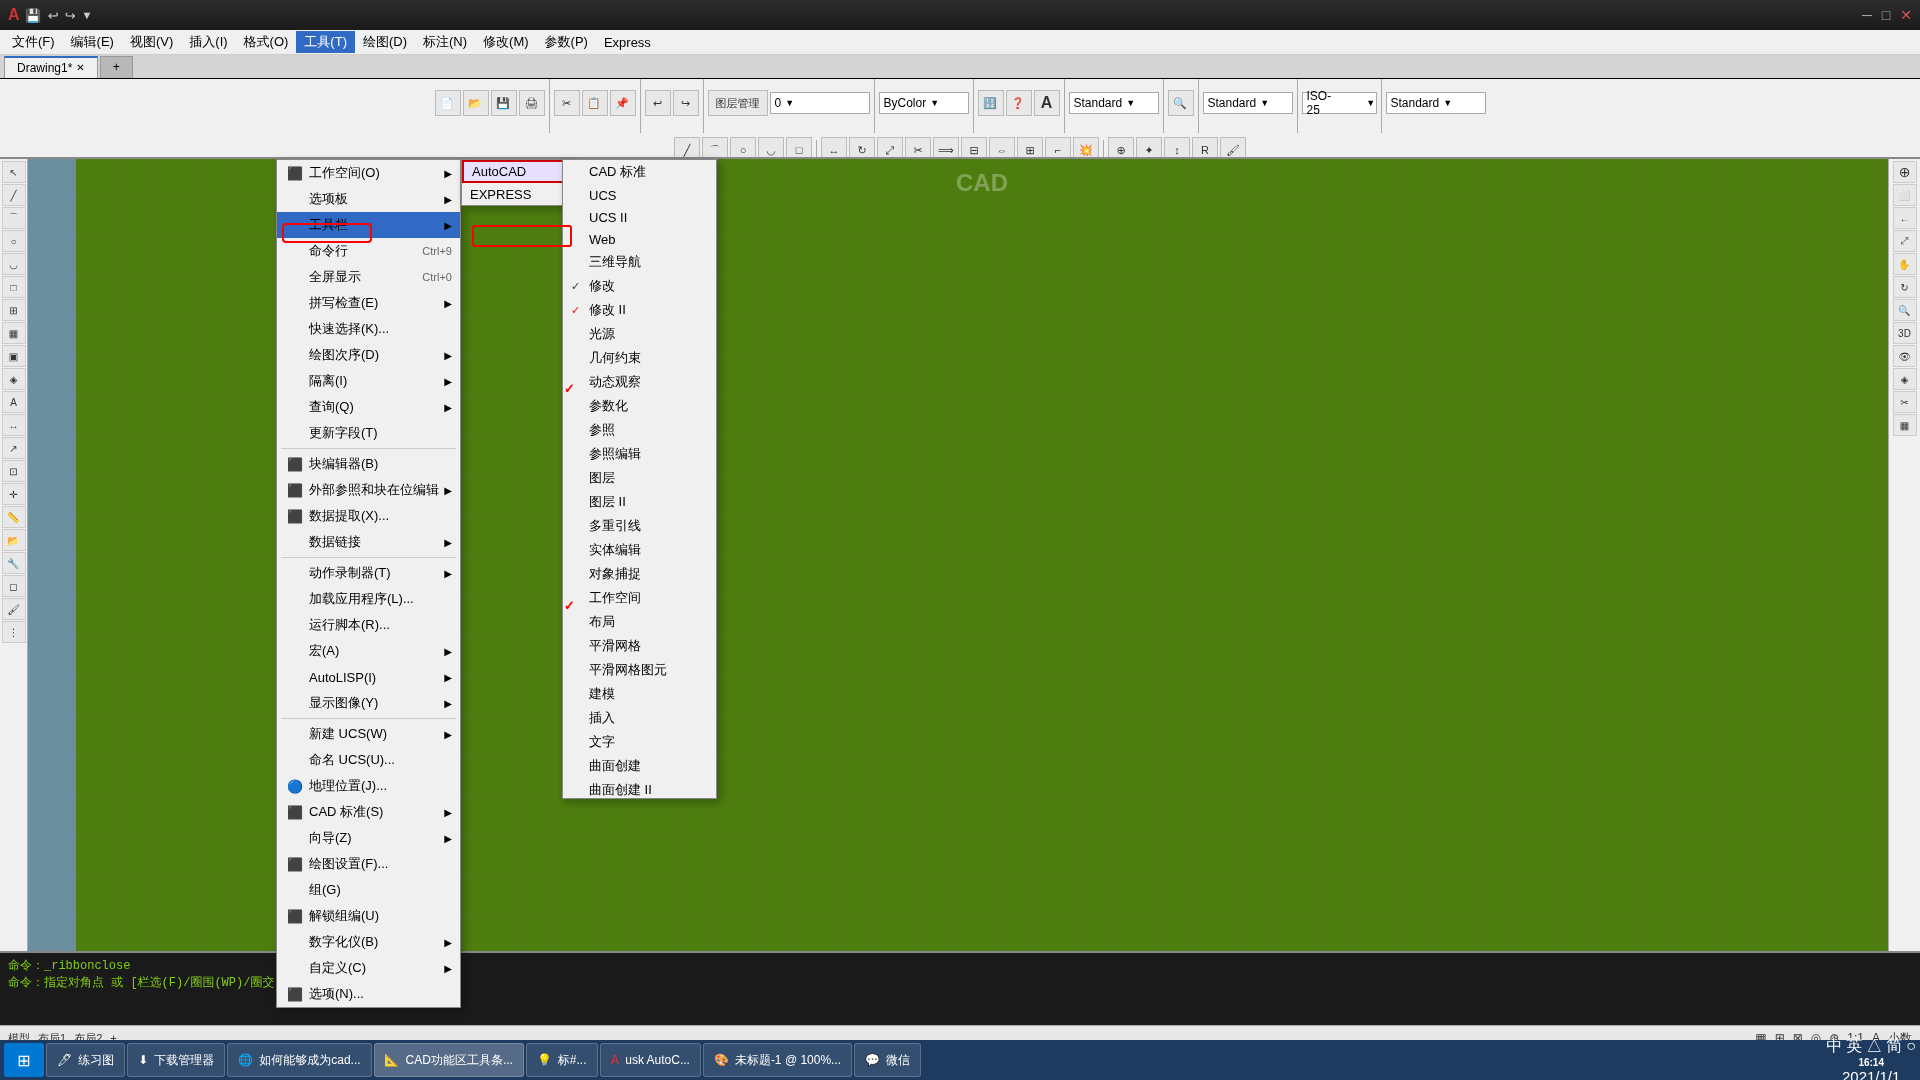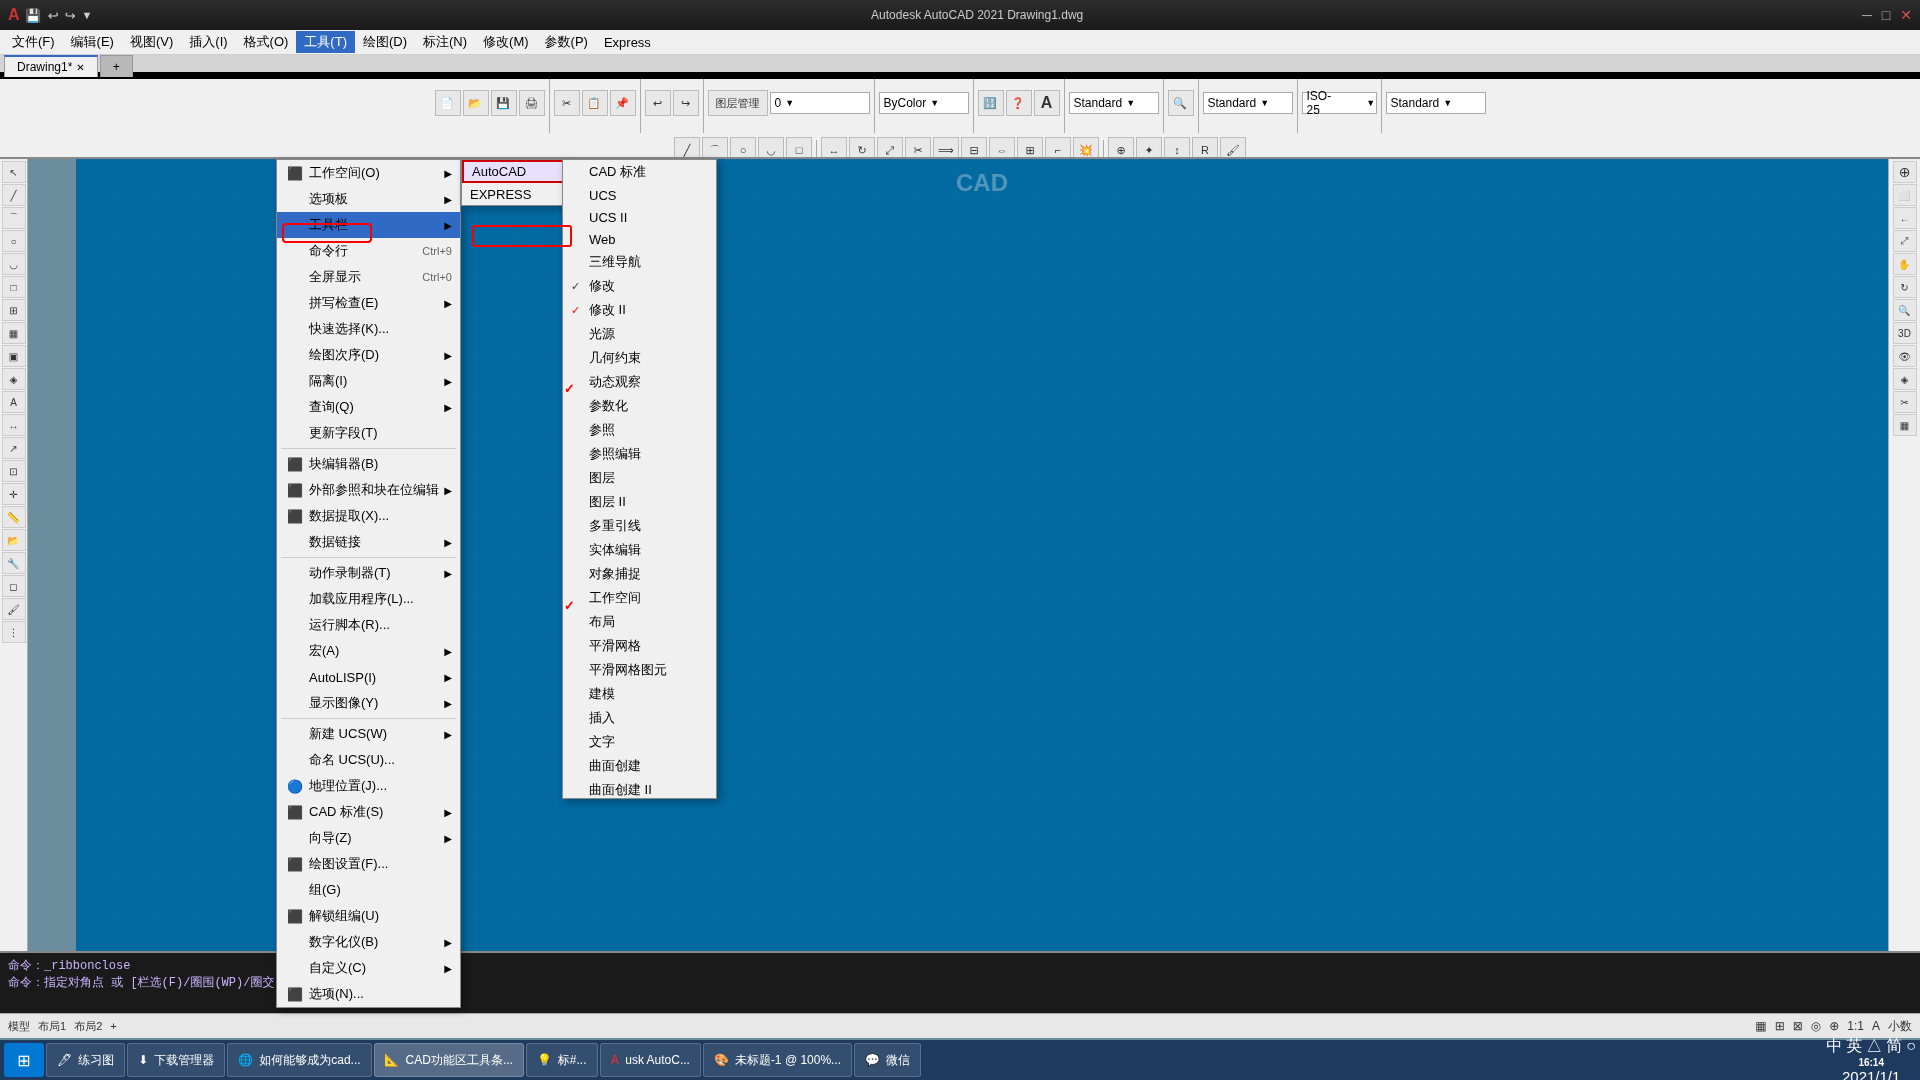--- a/index.html
+++ b/index.html
@@ -51,24 +51,24 @@
     .menu-item.active {
       background: #316ac5;
       color: white;
     }
 
     
     #tab-bar {
       height: 24px;
       background: #d4d4d4;
       display: flex;
-      align-items: flex-start;
+      align-items: center;
       padding: 0 4px;
       gap: 2px;
-      border-bottom: 7px solid #000000;
+      border-bottom: 1px solid #000000;
     }
     .tab {
       height: 22px;
       padding: 0 12px;
       background: #b8b8b8;
       border: 1px solid #999;
       border-bottom: none;
       cursor: pointer;
       display: flex;
       align-items: center;
@@ -144,23 +144,23 @@
       gap: 1px;
     }
 
     
     #status-area {
       height: 85px;
       background: #f0f0f0;
       border-top: 2px solid #888;
     }
     #command-line {
-      height: 60px;
+      height: 72px;
       background: #1a1a1a;
-      color: #c4b5fd;
+      color: #84cc16;
       padding: 4px 8px;
       font-size: 12px;
       font-family: 'Courier New', monospace;
     }
     #status-bar {
       height: 25px;
       background: #e8e8e8;
       border-top: 1px solid #aaa;
       display: flex;
       align-items: center;
@@ -347,21 +347,20 @@
 <body>
 
 <div id="title-bar">
   <div id="title-bar-left">
     <span style="color:#cc3333;font-weight:bold;font-size:16px;">A</span>
     <span style="font-size:13px;">💾</span>
     <span style="font-size:13px;">↩</span>
     <span style="font-size:13px;">↪</span>
     <span style="font-size:11px;">▼</span>
   </div>
-  <div id="title-bar-center">Autodesk AutoCAD 2021    Drawing1.dwg</div>
   <div id="title-bar-right">
     <span class="title-btn">─</span>
     <span class="title-btn">□</span>
     <span class="title-btn" style="color:#e05050;">✕</span>
   </div>
 </div>
 
 <div id="menu-bar">
   <div class="menu-item">文件(F)</div>
   <div class="menu-item">编辑(E)</div>
@@ -486,21 +485,21 @@
     <div class="lt-btn">⊡</div>
     <div class="lt-btn">✛</div>
     <div class="lt-btn">📏</div>
     <div class="lt-btn">📂</div>
     <div class="lt-btn">🔧</div>
     <div class="lt-btn">◻</div>
     <div class="lt-btn">🖌</div>
     <div class="lt-btn">⋮</div>
   </div>
 
-  <div id="drawing-area" style="background:#0369a1;margin-left:48px;">
+  <div id="drawing-area" style="background:#4d7c0f;margin-left:48px;">
 
     <svg width="100%" height="100%" style="position:absolute;top:0;left:0;opacity:0.15;">
       <defs>
         <pattern id="grid" width="40" height="40" patternUnits="userSpaceOnUse">
           <path d="M 40 0 L 0 0 0 40" fill="none" stroke="#aaa" stroke-width="0.5"></path>
         </pattern>
       </defs>
       <rect width="100%" height="100%" fill="url(#grid)"></rect>
     </svg>
 

